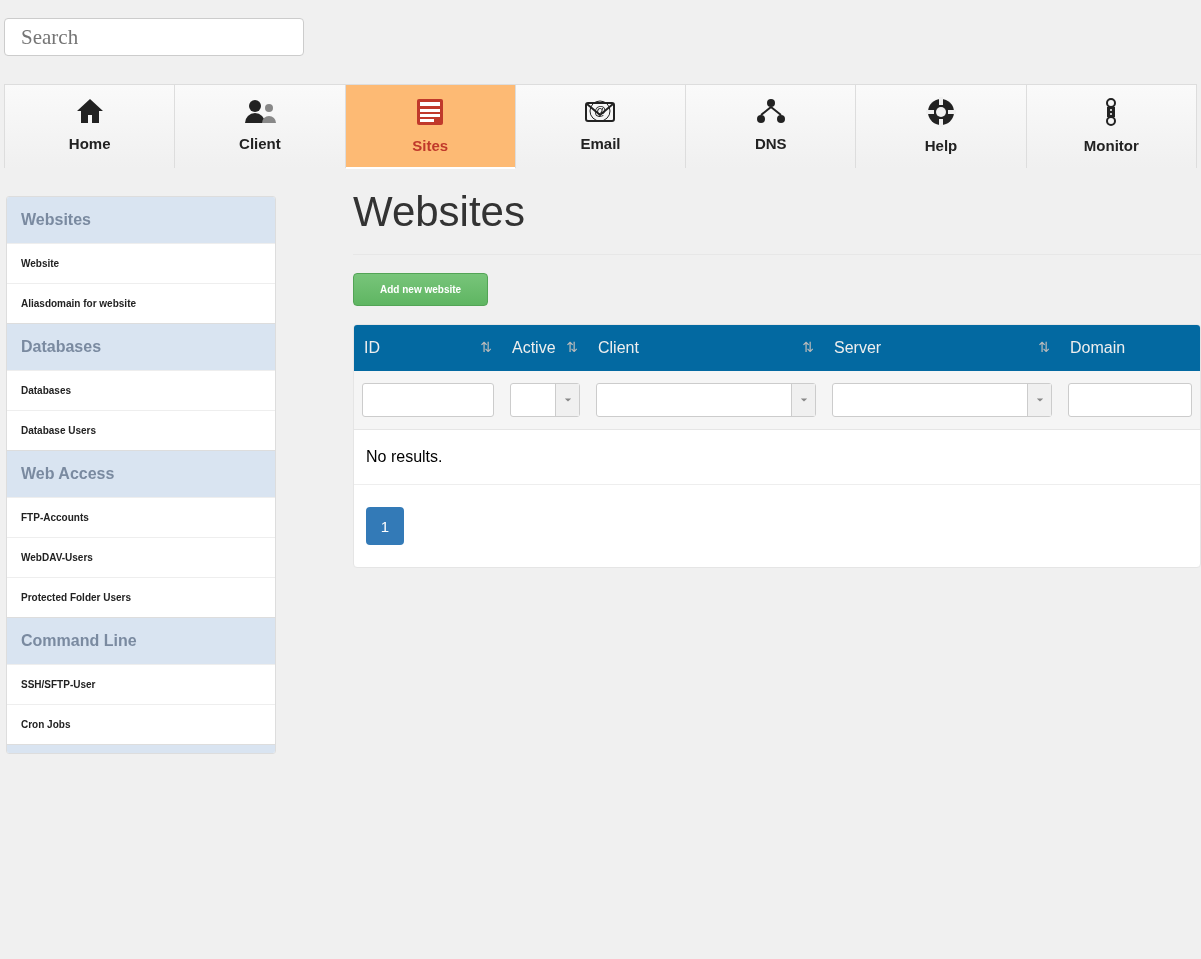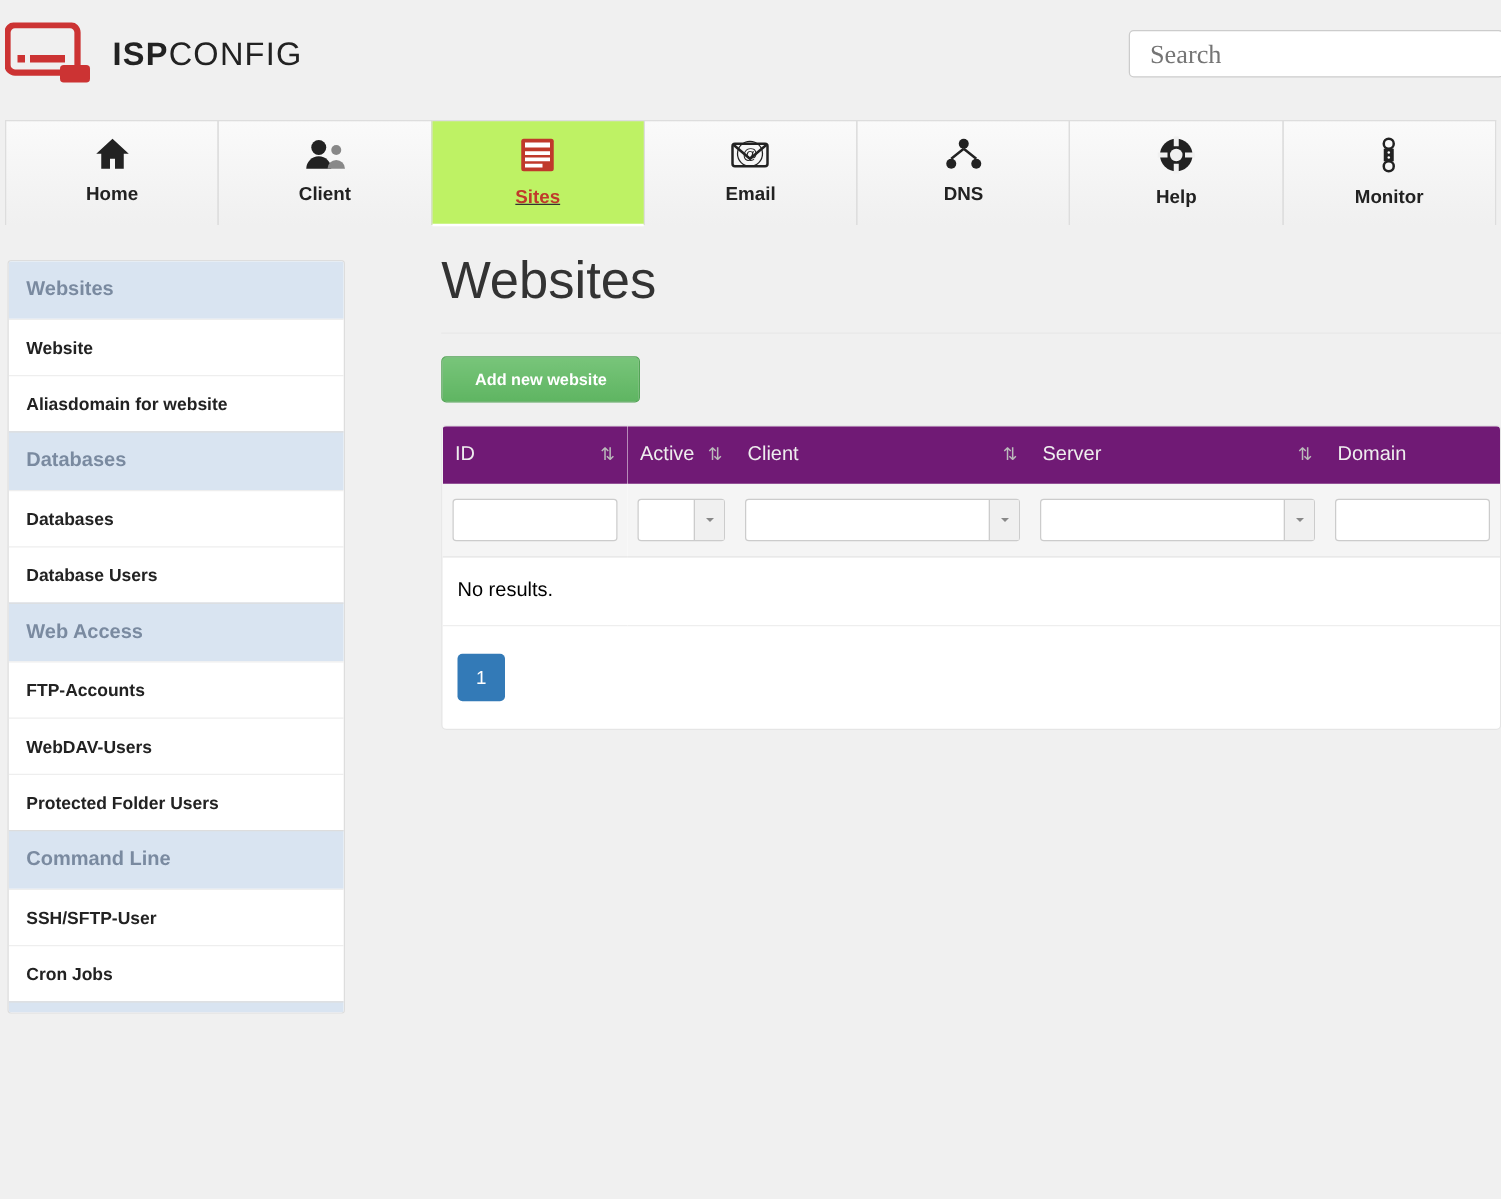--- a/index.html
+++ b/index.html
@@ -69,23 +69,22 @@
   }
   .mainnav-item:first-child { margin-left: 0; }
   .mainnav-item .label {
     display: block;
     margin-top: 10px;
     font-size: 15px;
     font-weight: 700;
     color: #222;
   }
   .mainnav-item.active {
-    background: #bef264;
+    background: #fdba74;
     position: relative;
-    text-decoration: underline;
   }
   .mainnav-item.active .label { color: #c0392b; }
   .mainnav-item svg { display: block; margin: 0 auto; }
   .mainnav-item.active::after {
     content: "";
     position: absolute;
     left: 0; right: 0; bottom: -1px;
     height: 2px;
     background: #fff;
   }
@@ -110,21 +109,21 @@
     background: #d9e4f1;
     color: #7a8aa0;
     font-size: 16px;
     font-weight: 700;
     padding: 14px 14px;
     border-top: 1px solid #ddd;
   }
   .sidebar .section-header:first-child { border-top: none; }
   .sidebar .side-item {
     padding: 14px 14px;
-    font-size: 14px;
+    font-size: 10px;
     font-weight: 700;
     color: #222;
     border-top: 1px solid #eee;
     cursor: pointer;
   }
 
   
   .main {
     flex: 1;
     min-width: 0;
@@ -135,21 +134,21 @@
     color: #333;
     margin: -8px 0 18px 0;
     border-bottom: 1px solid #e7e7e7;
     padding-bottom: 18px;
   }
 
   .btn-add {
     display: inline-block;
     background: linear-gradient(#78c57a, #5fb562);
     color: #fff;
-    font-size: 13px;
+    font-size: 10px;
     font-weight: 700;
     padding: 10px 26px;
     border: 1px solid #53a456;
     border-radius: 4px;
     cursor: pointer;
     margin-bottom: 18px;
   }
 
   
   .tablewrap {
@@ -157,21 +156,21 @@
     border: 1px solid #e5e5e5;
     border-radius: 4px;
     overflow: hidden;
   }
   table.data {
     width: 100%;
     border-collapse: collapse;
     table-layout: fixed;
   }
   table.data thead th {
-    background: #701a75;
+    background: #0369a1;
     color: #eee;
     font-size: 16px;
     font-weight: 400;
     text-align: left;
     padding: 14px 10px;
     position: relative;
   }
   .sort-icon {
     float: right;
     color: #bbb;
@@ -241,31 +240,20 @@
   .col-id { width: 148px; }
   .col-active { width: 86px; }
   .col-client { width: 236px; }
   .col-server { width: 236px; }
   .col-domain { width: auto; }
 </style>
 </head>
 <body>
 
 <div class="topbar">
-  <div class="logo">
-    <svg width="72" height="50" viewBox="0 0 72 50">
-      <rect x="2" y="2" width="56" height="38" rx="6" fill="none" stroke="#cc3333" stroke-width="5"></rect>
-      <rect x="10" y="26" width="6" height="6" fill="#cc3333"></rect>
-      <rect x="20" y="26" width="28" height="6" fill="#cc3333"></rect>
-      <rect x="44" y="34" width="24" height="14" rx="3" fill="#cc3333"></rect>
-    </svg>
-    <span class="logo-text">
-      <span class="bold">ISP</span><span class="thin">CONFIG</span>
-    </span>
-  </div>
   <div class="search-wrap">
     <input type="text" placeholder="Search" style="">
   </div>
 </div>
 
 <div class="mainnav">
   <div class="mainnav-item">
     <svg width="30" height="28" viewBox="0 0 30 28">
         <path d="M15 2 L28 14 h-4 v12 h-7 v-8 h-4 v8 h-7 v-12 h-4 z" fill="#222"></path>
       </svg>

